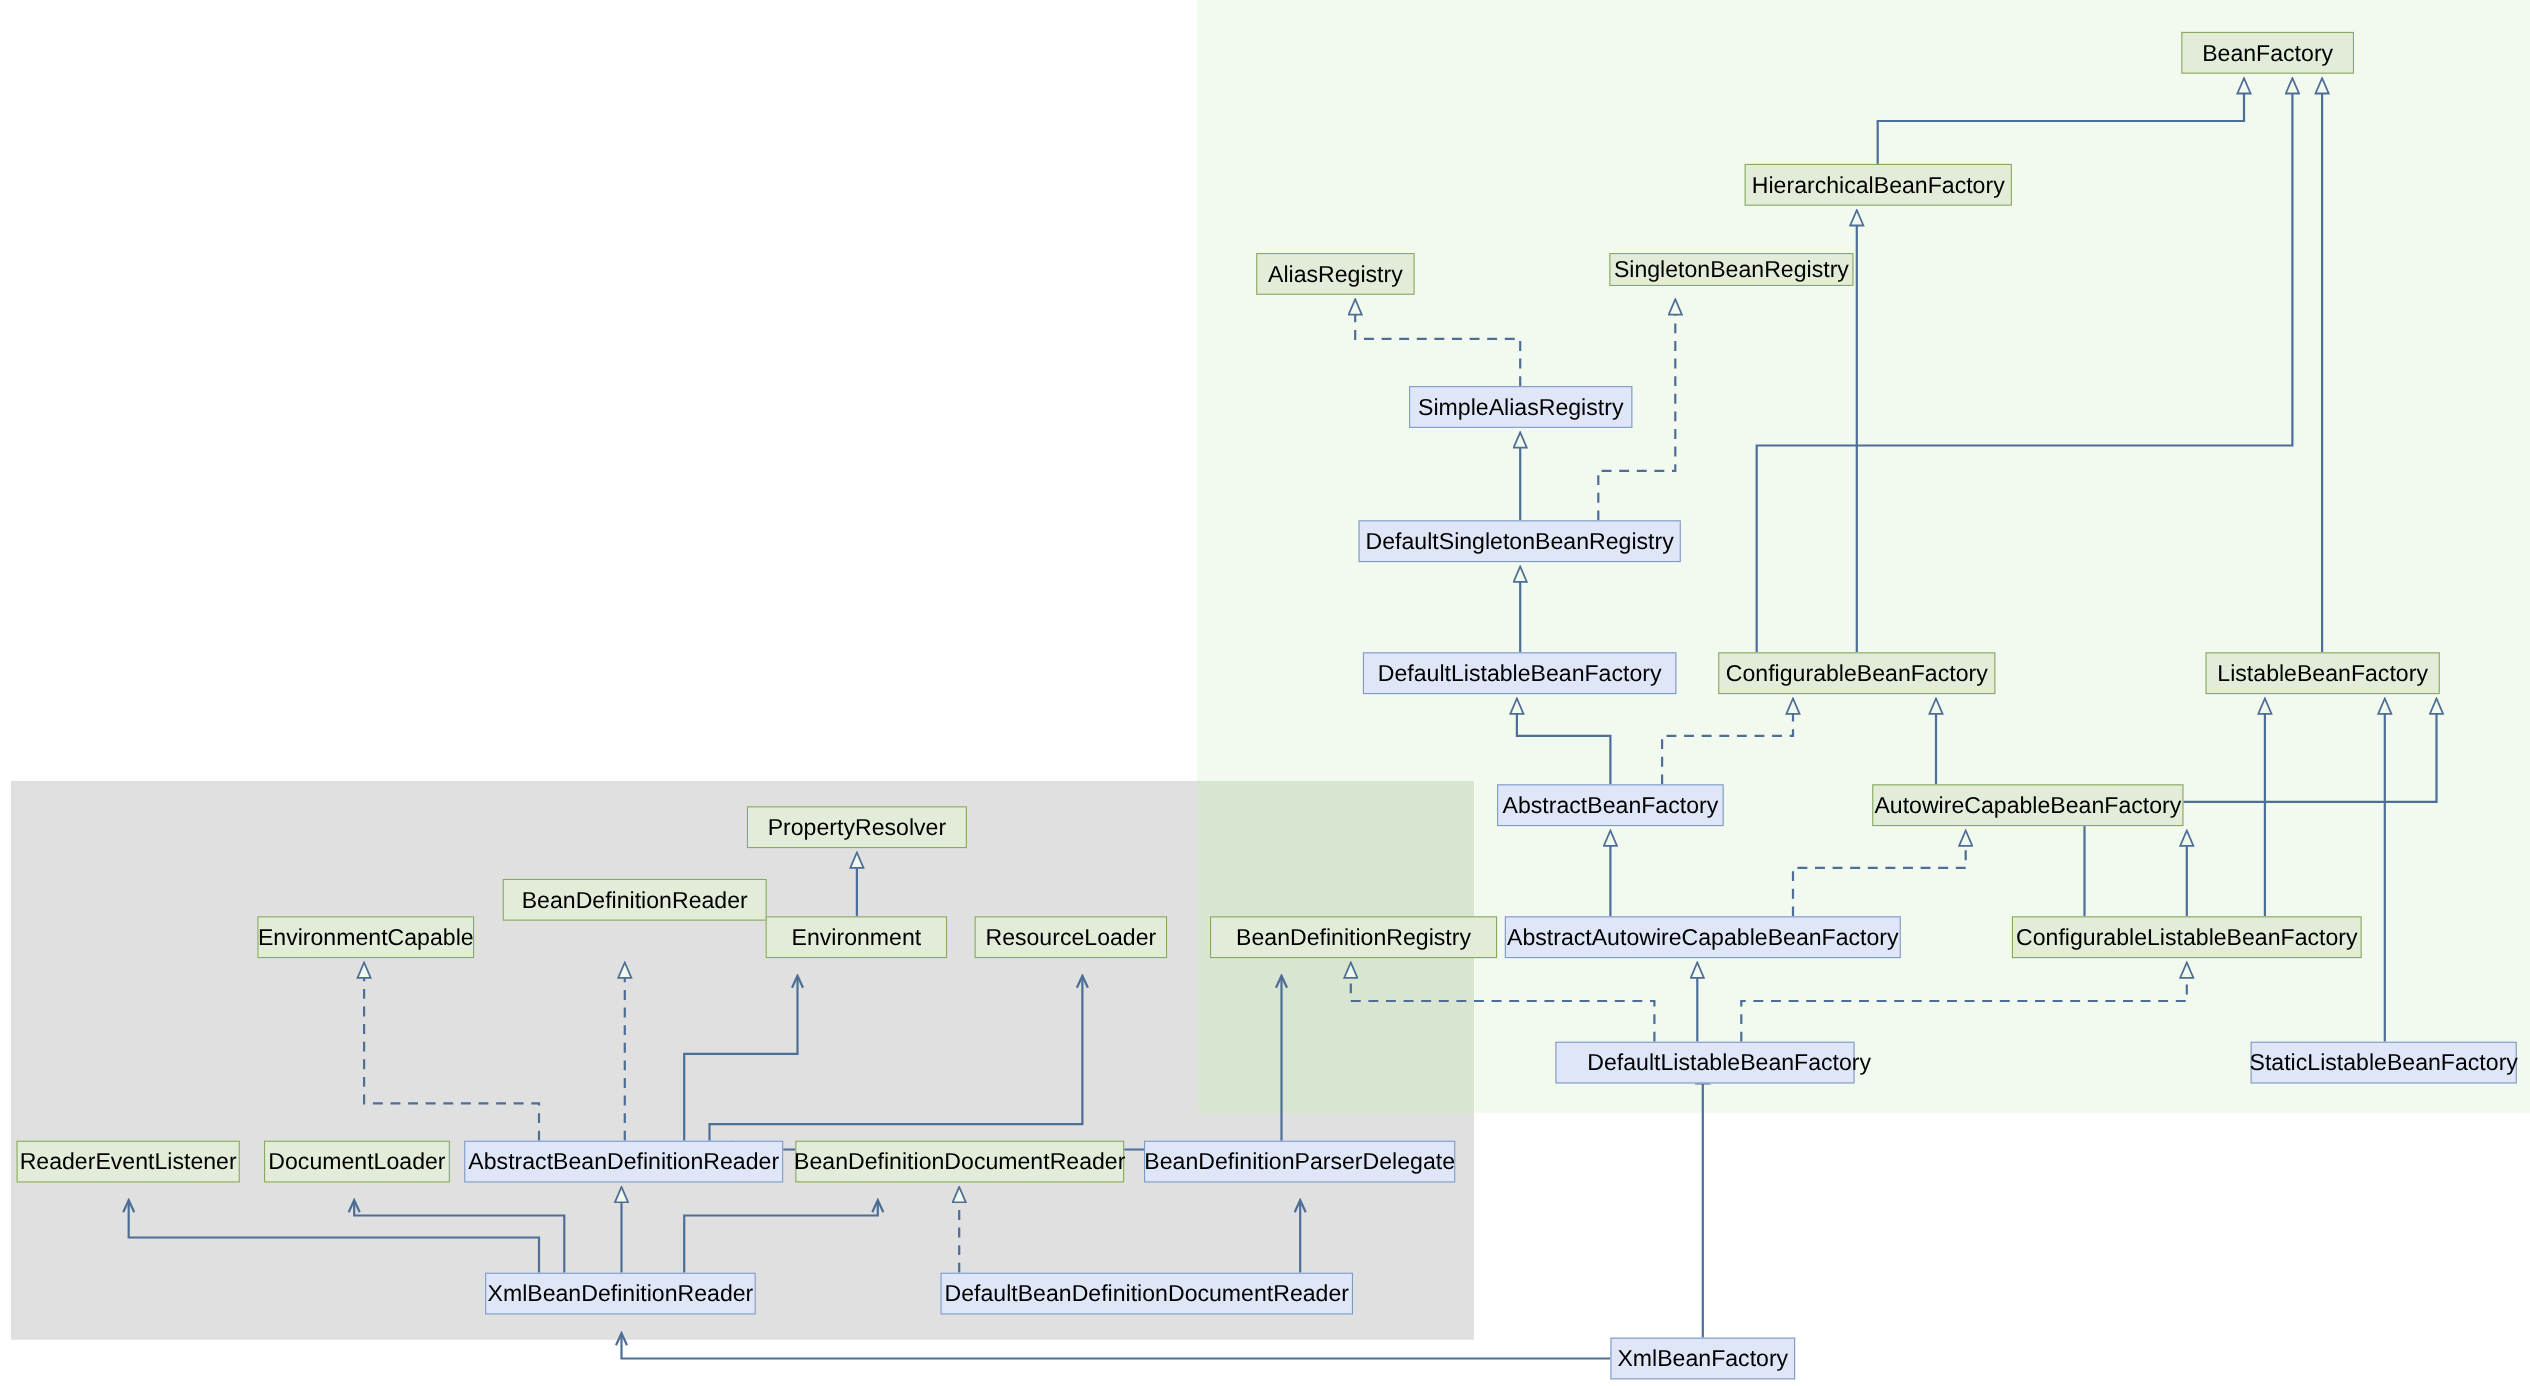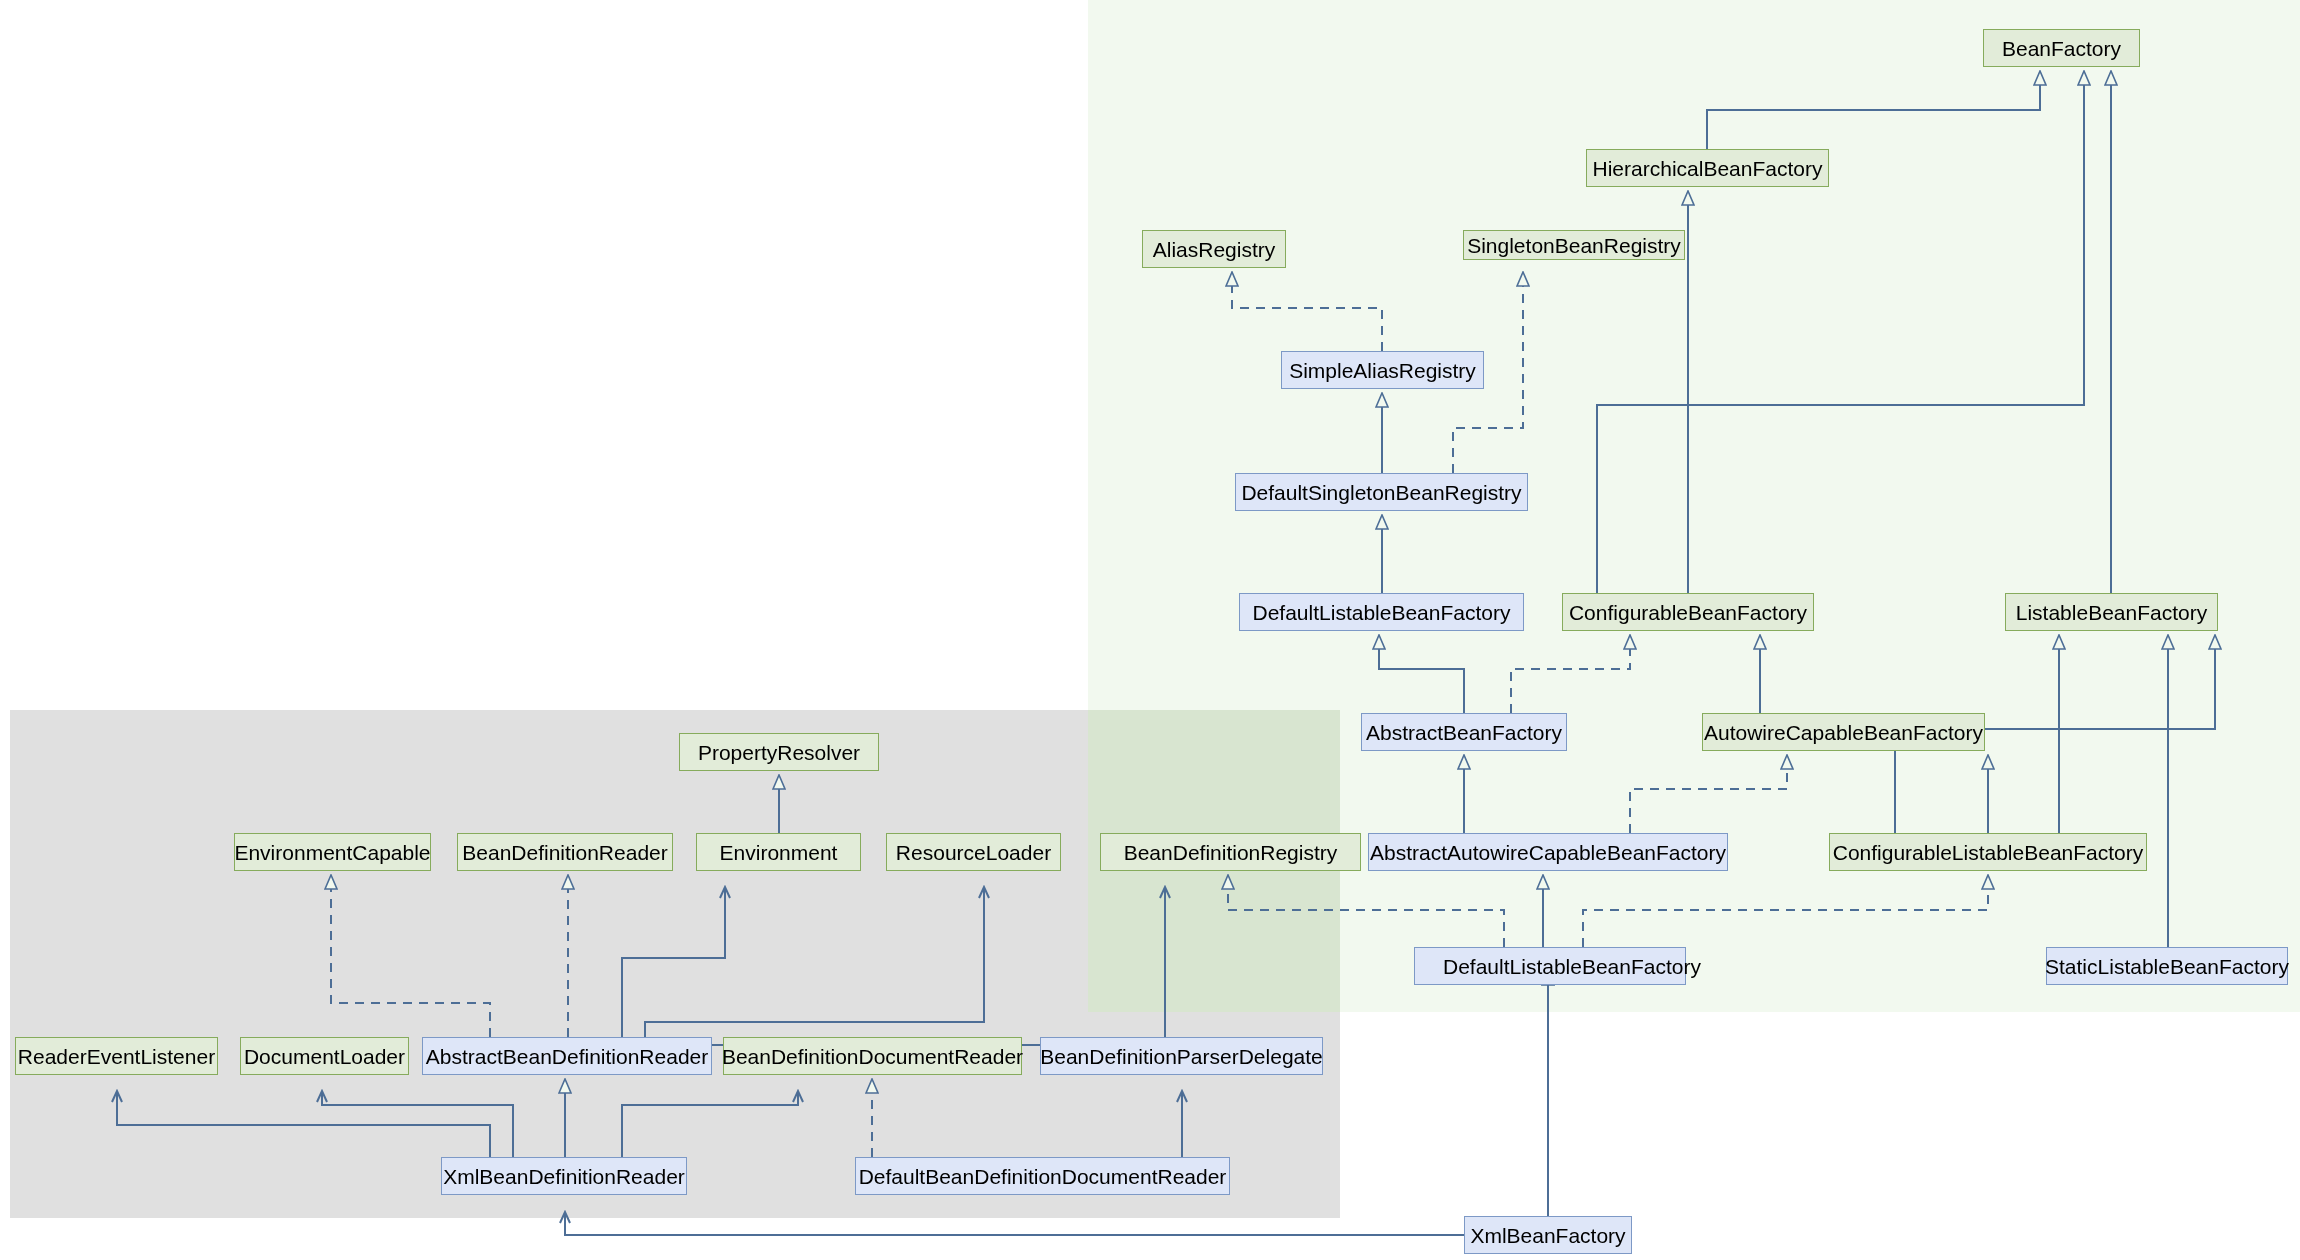--- a/index.html
+++ b/index.html
@@ -150,21 +150,21 @@
     </div>
   <div class="node cls" style="left:2046px;top:947px;width:242px;height:38px;">
       <span>StaticListableBeanFactory</span>
     </div>
   <div class="node iface" style="left:679px;top:733px;width:200px;height:38px;align-items:center;">
       <span>PropertyResolver</span>
     </div>
   <div class="node iface" style="left:234px;top:833px;width:197px;height:38px;">
       <span>EnvironmentCapable</span>
     </div>
-  <div class="node iface" style="left:457px;top:833px;width:216px;height:38px;">
+  <div class="node iface" style="left:457px;top:799px;width:240px;height:38px;">
       <span>BeanDefinitionReader</span>
     </div>
   <div class="node iface" style="left:696px;top:833px;width:165px;height:38px;">
       <span>Environment</span>
     </div>
   <div class="node iface" style="left:886px;top:833px;width:175px;height:38px;">
       <span>ResourceLoader</span>
     </div>
   <div class="node iface" style="left:15px;top:1037px;width:203px;height:38px;">
       <span>ReaderEventListener</span>

